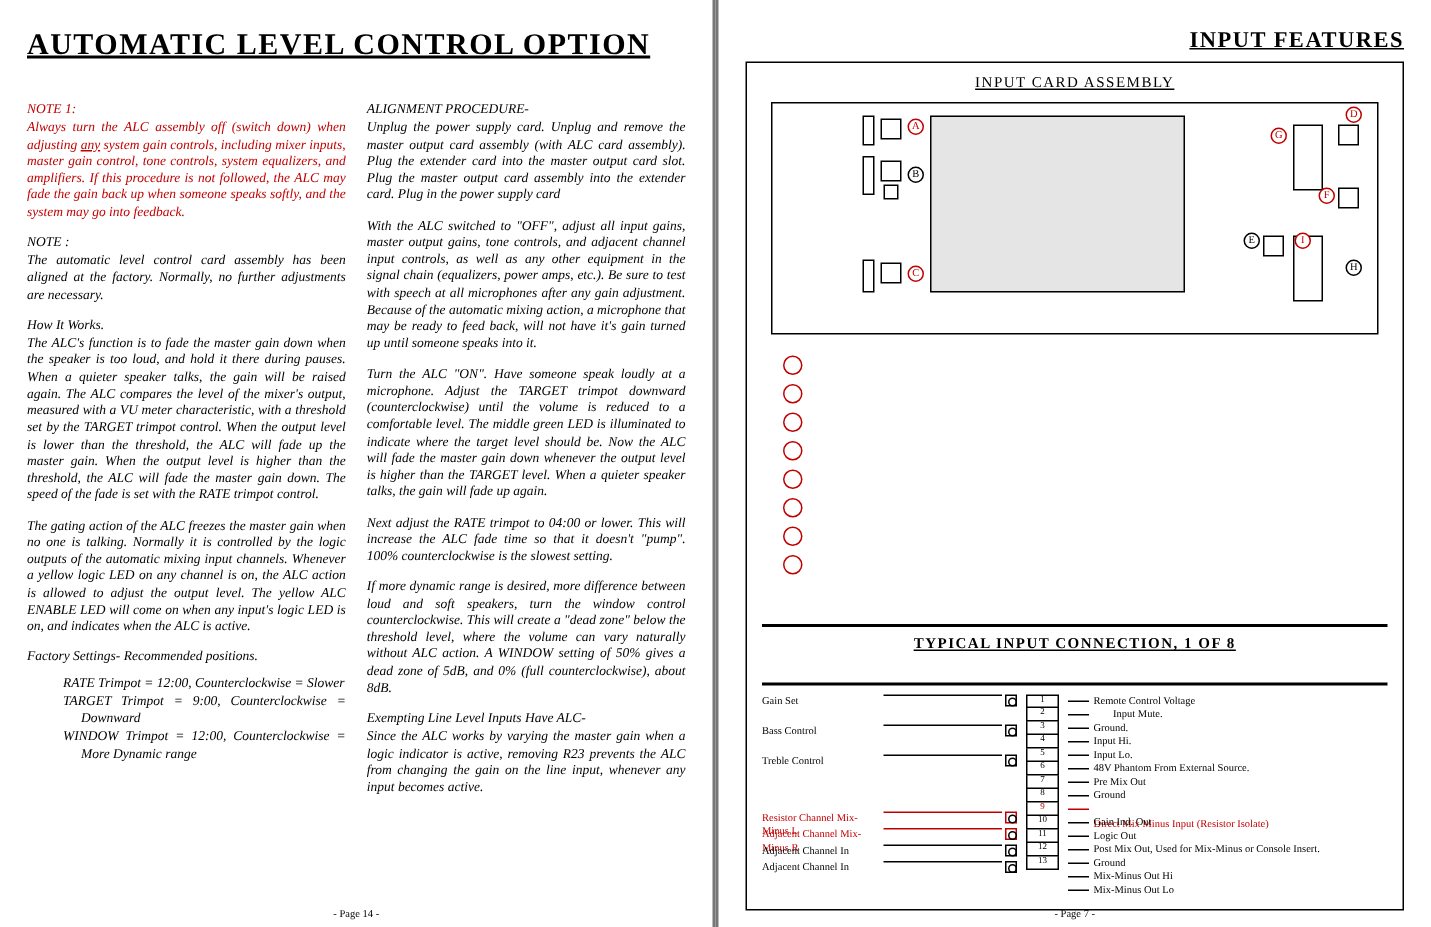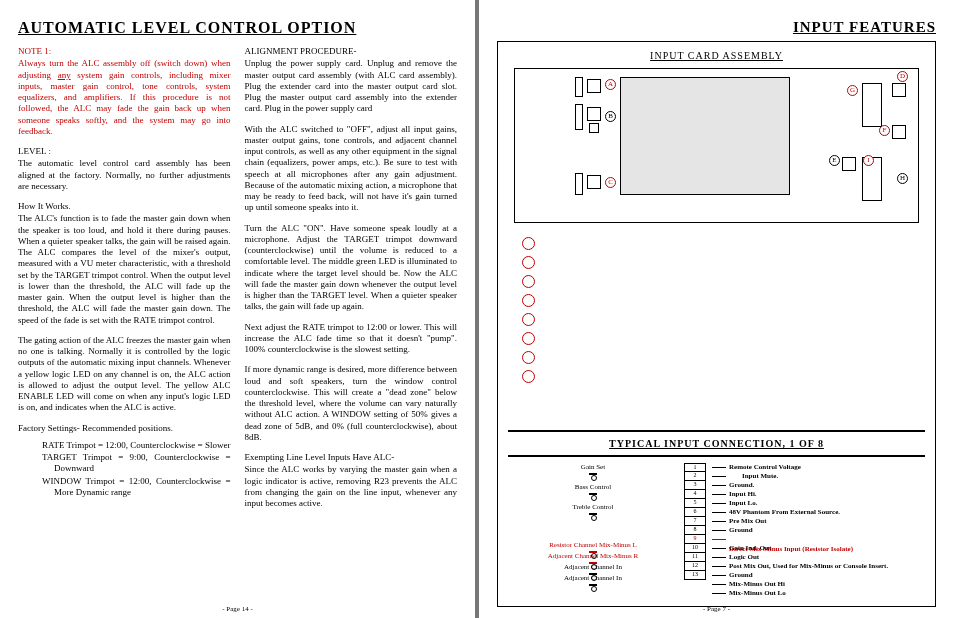--- a/index.html
+++ b/index.html
@@ -12,27 +12,27 @@
     background: #fff;
     color: #000;
     display: flex;
   }
   
   .page-left, .page-right { width: 50%; height: 100%; position: relative; padding: 18px 18px 0 18px; }
   .page-right { border-left: 2px solid #777; }
   .page-left  { border-right: 2px solid #777; }
 
   
-  .page-title-l { font-size: 16px; font-weight: bold; letter-spacing: 1px; text-decoration: underline; margin-bottom: 8px; }
+  .page-title-l { font-size: 20px; font-weight: bold; letter-spacing: 1px; text-decoration: underline; margin-bottom: 24px; }
   .page-title-r { font-size: 15px; font-weight: bold; letter-spacing: 1px; text-align: right; text-decoration: underline; margin-bottom: 4px; }
 
   
   .cols { display: flex; gap: 14px; }
   .col  { flex: 1; }
-  .para { margin-bottom: 9px; text-align: justify; }
+  .para { margin-bottom: 9px; text-align: justify; font-style: italic; }
   .red  { color: #c00000; }
   .uline{ text-decoration: underline; }
   .head { margin-bottom: 1px; }
   .settings-list { padding-left: 12px; margin-left: 24px; }
   .settings-list div { text-indent: -12px; margin-bottom: 1px; }
 
   
   .input-card-frame { border: 1.5px solid #000; height: 566px; position: relative; padding: 8px 10px 0 10px; }
   .input-card-title { text-align: center; font-size: 10px; letter-spacing: 1px; text-decoration: underline; margin-bottom: 6px; }
 
@@ -52,40 +52,40 @@
   .badge   { position: absolute; width: 11px; height: 11px; border-radius: 50%; border: 1px solid currentColor; font-size: 7px; text-align: center; line-height: 9px; background: #fff; }
   .bred    { color: #c00000; }
   .bblk    { color: #000; }
 
   
   .dot-col { position: absolute; left: 24px; top: 195px; }
   .dot-col div{ width: 13px; height: 13px; border: 1.5px solid #c00000; border-radius: 50%; margin-bottom: 6px; }
 
   
   .typical-block { position: absolute; left: 10px; right: 10px; bottom: 8px; }
-  .typical-title { text-align: center; font-size: 10px; font-weight: bold; letter-spacing: 1px; text-decoration: underline; margin-bottom: 4px; }
+  .typical-title { text-align: center; font-size: 10px; font-weight: bold; letter-spacing: 1px; text-decoration: underline; margin-bottom: 18px; }
   .typical-rule  { border-top: 2px solid #000; margin-bottom: 6px; }
   .typical-body  { display: flex; gap: 6px; font-size: 7px; }
   .typ-left  { width: 170px; }
-  .typ-left  .row{ display: flex; align-items: center; height: 10px; margin-bottom: 1px; flex-direction: column; }
+  .typ-left  .row{ display: flex; height: 10px; margin-bottom: 1px; }
   .typ-left  .lbl{ flex: 1; }
   .typ-left  .line{ flex: 1; border-top: 1px solid #000; height: 0; margin: 0 2px; }
   .typ-left  .icon{ width: 8px; height: 8px; border: 1px solid #000; display: inline-block; position: relative; }
   .typ-left  .icon::after{ content:""; position:absolute; width:4px; height:4px; border:1px solid #000; border-radius:50%; left:1px; top:1px;}
   .sp-row    { height: 9px; }
   .typ-left  .rred .lbl, .typ-left .rred .icon{ color:#c00000; border-color:#c00000; }
   .typ-left  .rred .line{ border-color:#c00000; }
 
   .pin-col   { width: 22px; }
   .pin-col .pin{ height: 9px; border:1px solid #000; border-top:none; display:flex; align-items:center; justify-content:center; font-size:6px;}
   .pin-col .pin:first-child{ border-top:1px solid #000; }
   .pin-col .pin.red{ color:#c00000; }
 
   .typ-right { flex: 1; }
-  .typ-right .row{ display:flex; align-items:center; height:9px;font-weight:bold; }
+  .typ-right .row{ display:flex; align-items:center; height:9px; }
   .typ-right .line{ width:14px; border-top:1px solid #000; height:0;}
   .typ-right .rred{ color:#c00000; }
   .typ-right .rred .line{ border-color:#c00000; }
 
   
   .footer { position: absolute; bottom: 4px; width: 100%; text-align: center; font-size: 7px; left:0;}
 </style>
 </head>
 <body>
 
@@ -93,21 +93,21 @@
   <div class="page-title-l">AUTOMATIC  LEVEL  CONTROL  OPTION</div>
 
   <div class="cols">
 
     <div class="col">
       <div class="para red">
         <div class="head">NOTE 1:</div>
         <span>Always turn the ALC assembly off (switch down) when adjusting </span><span class="uline">any</span><span> system gain controls, including mixer inputs, master gain control, tone controls, system equalizers, and amplifiers. If this procedure is not followed, the ALC may fade the gain back up when someone speaks softly, and the system may go into feedback.</span>
       </div>
       <div class="para">
-        <div class="head">LEVEL :</div>
+        <div class="head">NOTE :</div>
         <span>The automatic level control card assembly has been aligned at the factory. Normally, no further adjustments are necessary.</span>
       </div>
       <div class="para">
         <div class="head">How It Works.</div>
         <span>The ALC's function is to fade the master gain down when the speaker is too loud, and hold it there during pauses. When a quieter speaker talks, the gain will be raised again. The ALC compares the level of the mixer's output, measured with a VU meter characteristic, with a threshold set by the TARGET  trimpot control. When the output level is lower than the threshold, the ALC will fade up the master gain. When the output level is higher than the threshold, the ALC will fade the master gain down. The speed of the fade is set with the RATE trimpot control.</span>
       </div>
       <div class="para">The gating action of the ALC freezes the master gain when no one is talking. Normally it is controlled by the logic outputs of the automatic mixing input channels. Whenever a yellow logic LED on any channel is on, the ALC action is allowed to adjust the output level. The yellow ALC ENABLE LED will come on when any input's logic LED is on, and indicates when the ALC is active.</div>
 
       <div class="para">
         <div class="head" style="margin-bottom:6px;">Factory Settings- Recommended positions.</div>
@@ -119,21 +119,21 @@
       </div>
     </div>
 
     <div class="col">
       <div class="para">
         <div class="head">ALIGNMENT PROCEDURE-</div>
         <span>Unplug the power supply card. Unplug and remove the master output card assembly (with ALC card assembly). Plug the extender card into the master output card slot. Plug the master output card assembly into the extender card. Plug in the power supply card</span>
       </div>
       <div class="para">With the ALC switched to "OFF", adjust all input gains, master output gains, tone controls, and adjacent channel input controls, as well as any other equipment in the signal chain (equalizers, power amps, etc.). Be sure to test with speech at all microphones after any gain adjustment. Because of the automatic mixing action, a microphone that may be ready to feed back, will not have it's gain turned up until someone speaks into it.</div>
       <div class="para">Turn the ALC "ON". Have someone speak loudly at a microphone. Adjust the TARGET trimpot downward (counterclockwise) until the volume is reduced to a comfortable level. The middle green LED is illuminated to indicate where the target level should be.  Now the ALC will fade the master gain down whenever the output level is higher than the TARGET level. When a quieter speaker talks, the gain will fade up again.</div>
-      <div class="para">Next adjust the RATE trimpot to 12:00 or lower. This will increase the ALC fade time so that it doesn't  "pump". 100% counterclockwise is the slowest setting.</div>
+      <div class="para">Next adjust the RATE trimpot to 04:00 or lower. This will increase the ALC fade time so that it doesn't  "pump". 100% counterclockwise is the slowest setting.</div>
       <div class="para">If more dynamic range is desired, more difference between loud and soft speakers, turn the window control counterclockwise. This will create a "dead zone" below the threshold level, where the volume can vary naturally without ALC action. A WINDOW setting of 50% gives a dead zone of 5dB, and 0% (full counterclockwise), about 8dB.</div>
       <div class="para">
         <div class="head">Exempting Line Level Inputs Have ALC-</div>
         <span>Since the ALC works by varying the master gain when a logic indicator is active, removing R23 prevents the ALC from changing the gain on the line input, whenever any input becomes active.</span>
       </div>
     </div>
   </div>
   <div class="footer">- Page  14 -</div>
 </div>
 

